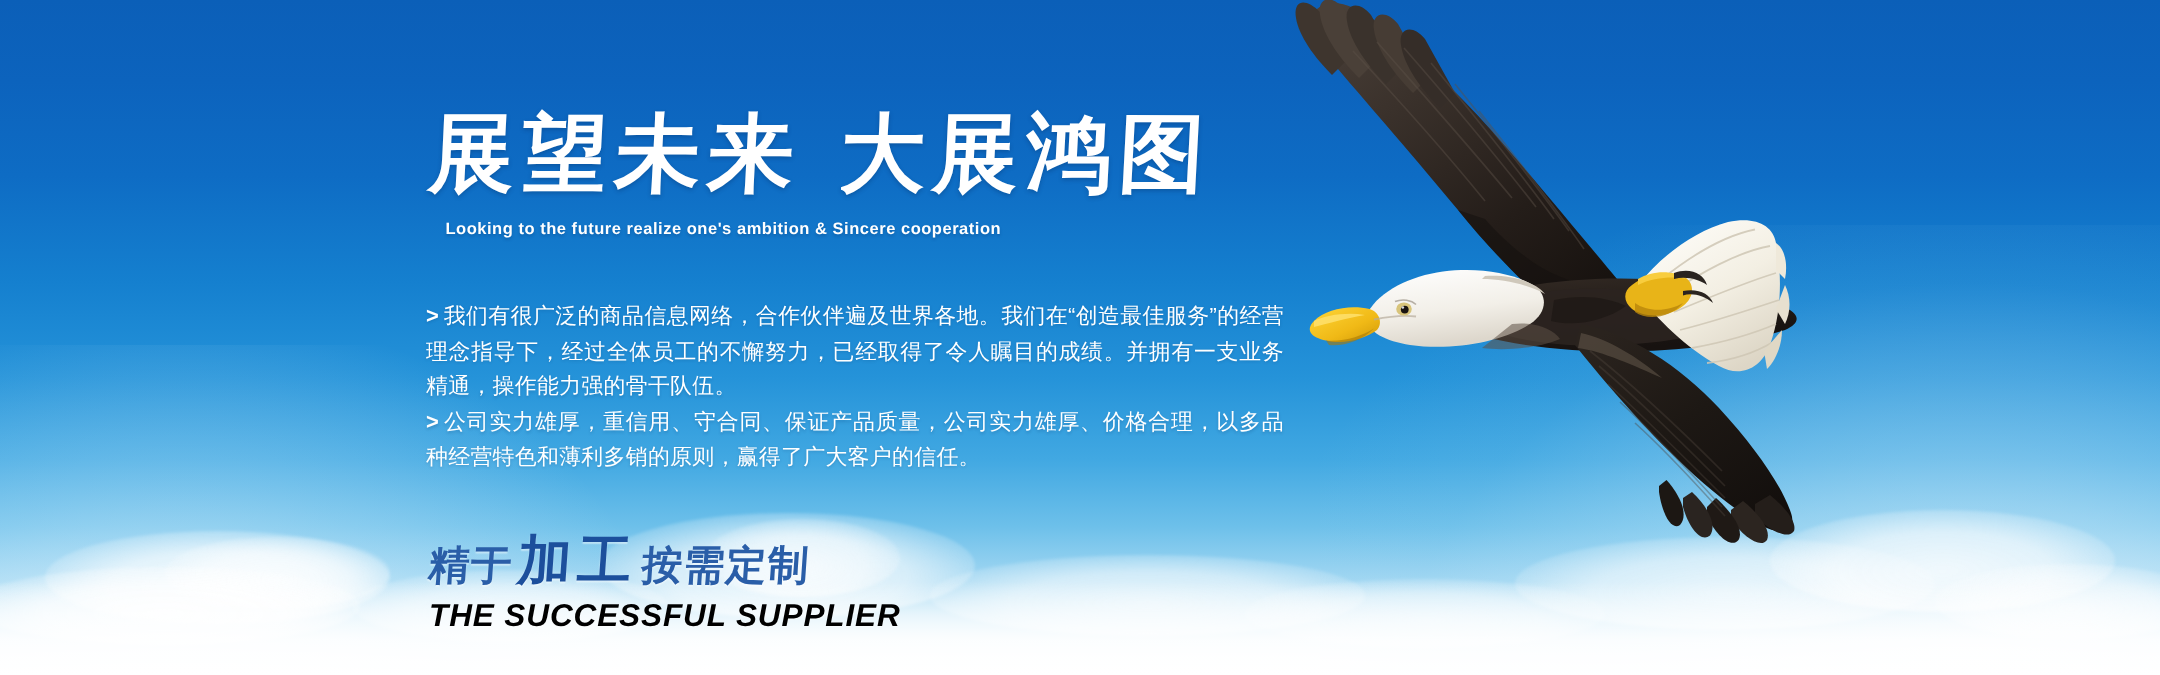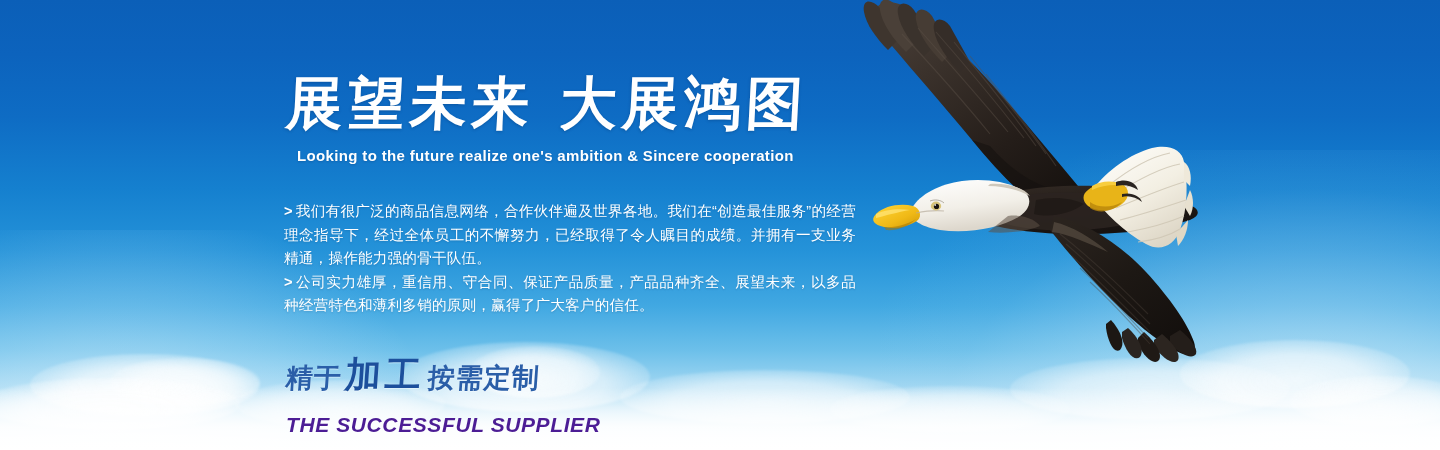--- a/index.html
+++ b/index.html
@@ -100,21 +100,21 @@
     line-height: 1;
     white-space: nowrap;
     text-shadow: 0 1px 3px rgba(0,40,90,0.30);
     transform: skewX(-3deg);
   }
   .headline .gap { display:inline-block; width: 26px; }
   .subtitle {
     position: absolute;
     top: 147px; left: 13px;
     color: #ffffff;
-    font-size: 15px;
+    font-size: 11px;
     font-weight: 700;
     letter-spacing: 0.35px;
     white-space: nowrap;
     text-shadow: 0 1px 2px rgba(0,40,90,0.25);
   }
 
   .paragraphs {
     position: absolute;
     top: 200px; left: 0;
     width: 572px;
@@ -150,25 +150,25 @@
     transform: skewX(-4deg);
     text-shadow: 0 1px 1px rgba(255,255,255,0.45);
   }
   .slogan-cn .big {
     font-size: 36px;
     color: #1c4f9c;
     letter-spacing: 4px;
     padding: 0 3px;
   }
   .slogan-en {
-    margin-top: 18px;
+    margin-top: 4px;
     font-size: 21px;
     font-weight: 700;
     font-style: italic;
-    color: #4c1d95;
+    color: #000000;
     letter-spacing: 0.6px;
     white-space: nowrap;
     text-shadow: 0 1px 1px rgba(255,255,255,0.5);
   }
 
   
   .eagle {
     position: absolute;
     left: 840px;
     top: -6px;
@@ -366,21 +366,21 @@
   </div>
 
   <div class="content">
 
     <div class="headline"><span>展望未来</span><span class="gap"></span><span>大展鸿图</span></div>
 
     <div class="subtitle">Looking to the future realize one's ambition &amp; Sincere cooperation</div>
 
     <div class="paragraphs">
       <p class="para"><span class="marker">&gt;</span><span>我们有很广泛的商品信息网络，合作伙伴遍及世界各地。我们在“创造最佳服务”的经营理念指导下，经过全体员工的不懈努力，已经取得了令人瞩目的成绩。并拥有一支业务精通，操作能力强的骨干队伍。</span></p>
-      <p class="para"><span class="marker">&gt;</span><span>公司实力雄厚，重信用、守合同、保证产品质量，产品品种齐全、展望未来，以多品种经营特色和薄利多销的原则，赢得了广大客户的信任。</span></p>
+      <p class="para"><span class="marker">&gt;</span><span>公司实力雄厚，重信用、守合同、保证产品质量，公司实力雄厚、价格合理，以多品种经营特色和薄利多销的原则，赢得了广大客户的信任。</span></p>
     </div>
 
     <div class="slogan-wrap">
       <div class="slogan-cn"><span>精于</span><span class="big">加工</span><span>按需定制</span></div>
       <div class="slogan-en">THE SUCCESSFUL SUPPLIER</div>
     </div>
 
   </div>
 </div>
 

